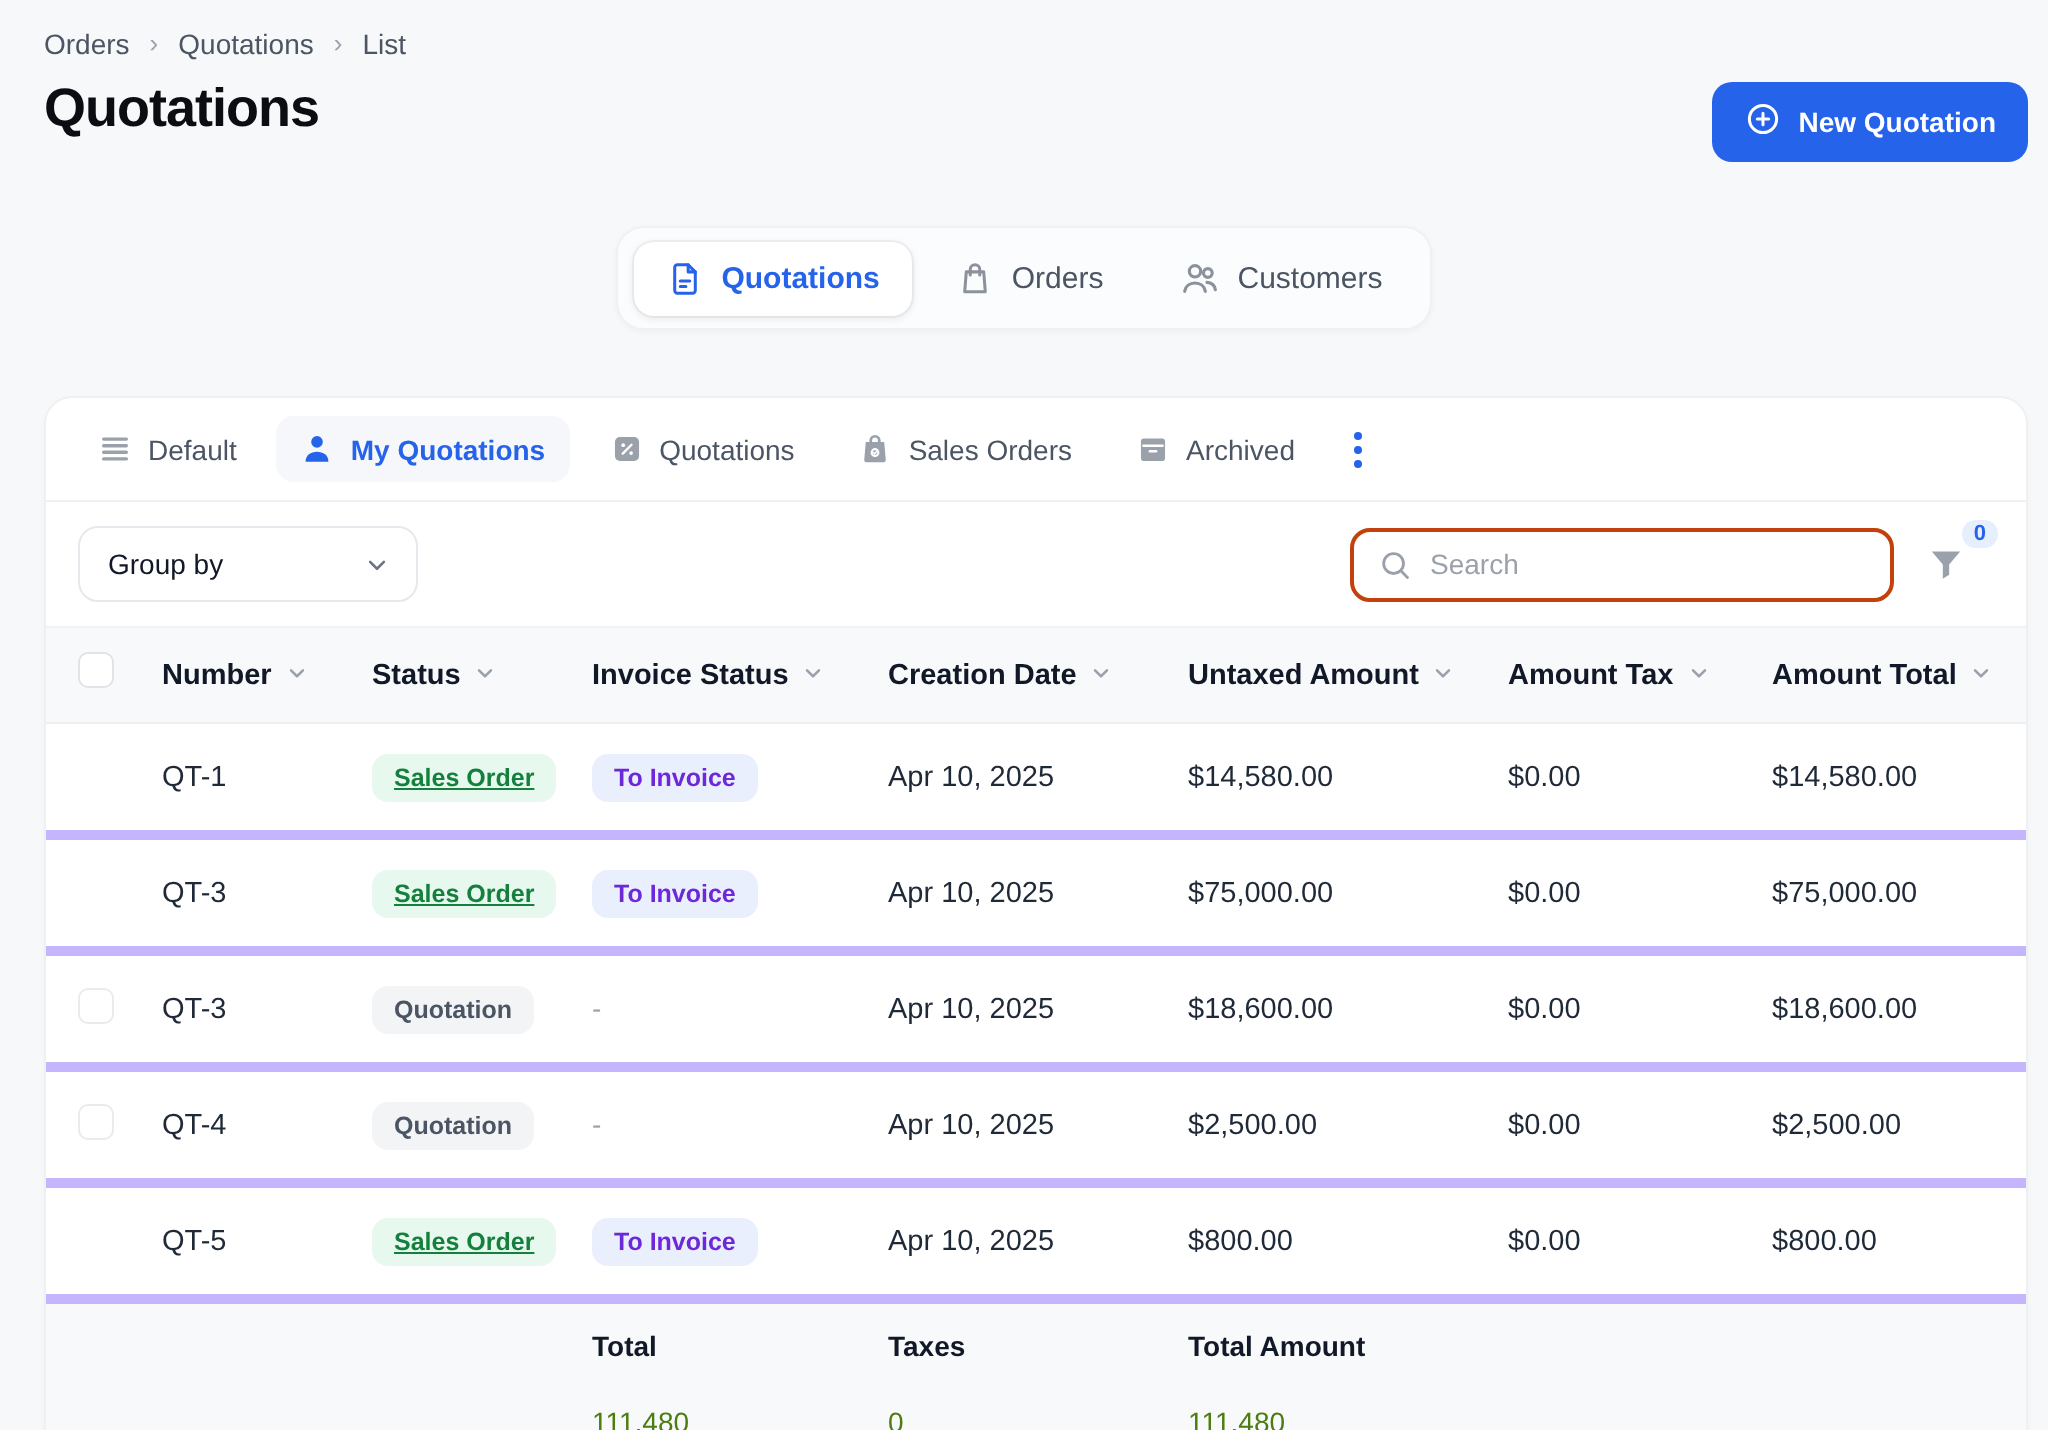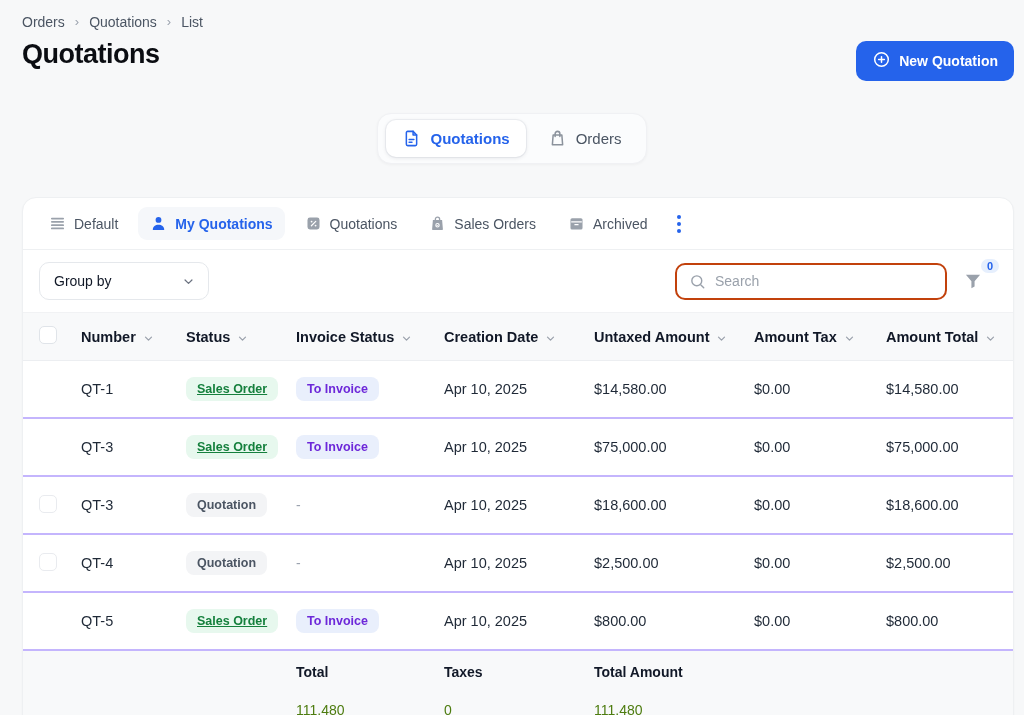--- a/index.html
+++ b/index.html
@@ -70,23 +70,23 @@
   .search-box input::placeholder { color:#9aa1ab; }
   .filter-wrap { position:relative; margin-right:14px; cursor:pointer; }
   .filter-wrap .ico { color:#9aa1ab; display:flex; }
   .filter-badge {
     position:absolute; top:-12px; right:-16px; background:#e6effd; color:#2563eb;
     font-size:11px; font-weight:700; border-radius:7px; padding:1px 6px;
   }
   
   .row { display:grid; grid-template-columns:42px 105px 110px 148px 150px 160px 132px 1fr; align-items:center; padding-left:16px; }
   .thead { background:#f8f9fa; height:48px; border-bottom:1px solid #eceef1; }
-  .th { display:flex; align-items:flex-end; gap:6px; font-size:14.5px; font-weight:700; color:#111827; cursor:pointer; }
+  .th { display:flex; align-items:flex-start; gap:6px; font-size:14.5px; font-weight:700; color:#111827; cursor:pointer; }
   .th .ico { color:#9aa1ab; display:flex; }
-  .trow { height:58px; border-bottom:2px solid #c4b5fd; font-size:14.5px; color:#1f2937; cursor:pointer; background:#fff; }
+  .trow { height:58px; border-bottom:5px solid #c4b5fd; font-size:14.5px; color:#1f2937; cursor:pointer; background:#fff; }
   .checkbox { display:inline-block; width:18px; height:18px; border:1.5px solid #e9ebef; border-radius:5px; background:#fff; cursor:pointer; }
   .thead .checkbox { border-color:#e0e4e9; }
   .badge { display:inline-block; padding:5px 11px; border-radius:8px; font-size:12.5px; font-weight:700; }
   .badge--green { background:#e7f8ee; color:#15803d;text-decoration:underline; }
   .badge--blue  { background:#e9effc; color:#6d28d9; }
   .badge--gray  { background:#f3f4f6; color:#4b5563; }
   .badge--none  { background:transparent; color:#9ca3af; padding:0; font-size:14px; font-weight:400; }
   
   .summary { background:#f8f9fa; height:72px; align-items:start; padding-top:13px; }
   .summary-label { grid-column:2 / 4; font-size:14px; font-weight:700; color:#111827; margin-top:16px; }
@@ -134,20 +134,31 @@
       </div>
       <div class="entity-tab">
         <span class="ico">
           <svg width="19" height="19" viewBox="0 0 24 24" fill="none" stroke="currentColor" stroke-width="1.9" stroke-linecap="round" stroke-linejoin="round">
               <path d="M6.5 7.5h11l1 12.5h-13z"></path>
               <path d="M9 9.5V6a3 3 0 0 1 6 0v3.5"></path>
             </svg>
         </span>
         <span>Orders</span>
       </div>
+      <div class="entity-tab">
+        <span class="ico">
+          <svg width="20" height="20" viewBox="0 0 24 24" fill="none" stroke="currentColor" stroke-width="1.9" stroke-linecap="round" stroke-linejoin="round">
+              <circle cx="9" cy="8" r="3.4"></circle>
+              <path d="M2.8 20c.5-3.2 3-5 6.2-5s5.7 1.8 6.2 5"></path>
+              <circle cx="16.7" cy="9" r="2.6"></circle>
+              <path d="M16.2 14.6c2.8.2 4.6 1.9 5 4.4"></path>
+            </svg>
+        </span>
+        <span>Customers</span>
+      </div>
     </div>
   </div>
 
   <div class="card">
 
     <div class="view-tabs">
       <div class="view-tab">
         <span class="ico">
           <svg width="17" height="17" viewBox="0 0 24 24" fill="none" stroke="currentColor" stroke-width="2.4" stroke-linecap="round">
               <path d="M4 5h16M4 9.7h16M4 14.3h16M4 19h16"></path>

